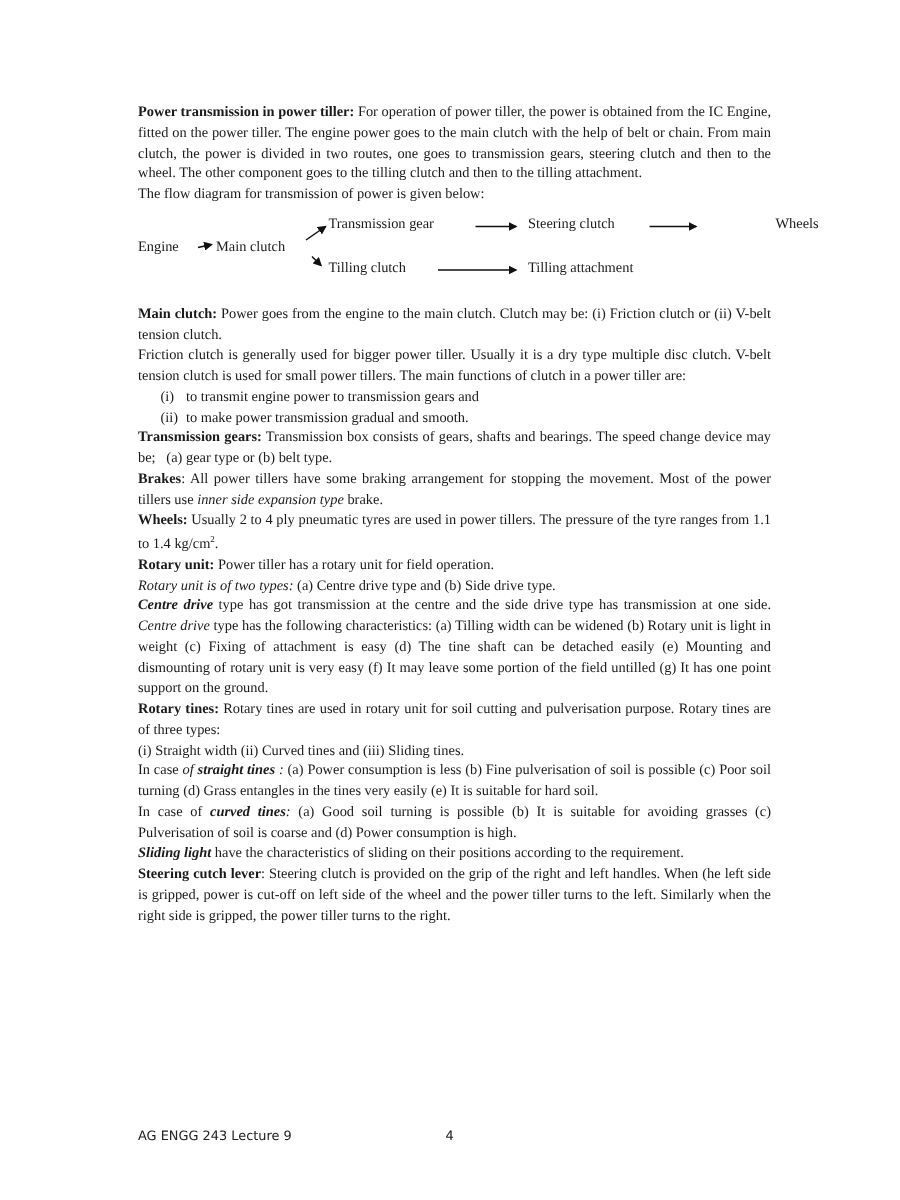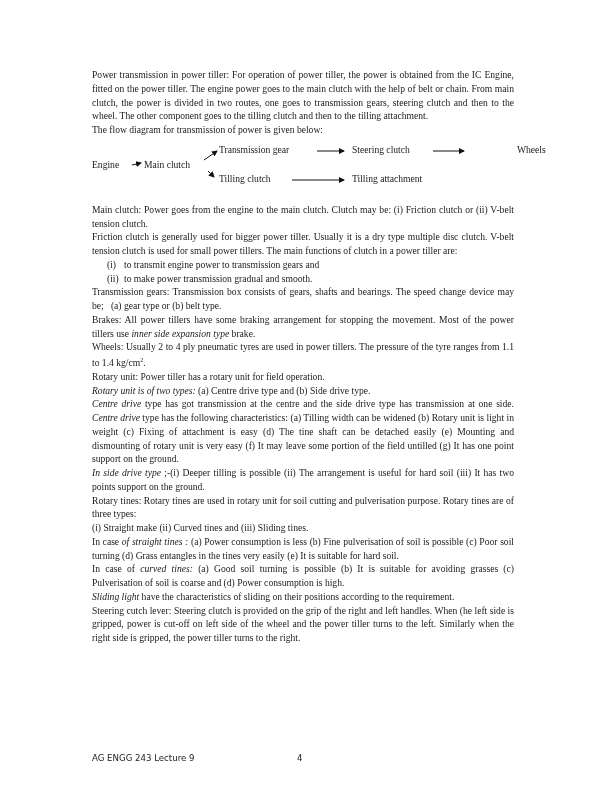--- a/index.html
+++ b/index.html
@@ -1,21 +1,21 @@
 <!DOCTYPE html>
 <html><head>
 <meta charset="utf-8">
 <style>
   html, body { margin:0; padding:0; background:#ffffff; }
   body { width:600px; height:800px; position:relative; overflow:hidden;
          font-family:"Liberation Serif", "DejaVu Serif", serif; color:#1a1a1a; }
   .page { position:absolute; left:92px; top:68px; width:422px;
           font-size:9.6px; line-height:13.75px; text-align:justify; }
   .page p { margin:0; }
-  .page b { font-weight:normal; }
+  .page b { font-weight:bold; }
   .list { margin:0 0 0 15px; }
   .list div { display:flex; }
   .list .num { width:17px; flex:none; }
   .flow { position:relative; height:56px; margin:2px 0 8px 0; font-size:9.6px; }
   .flow span { position:absolute; white-space:nowrap; }
   .flow svg { position:absolute; left:0; top:0; overflow:visible; }
   .footer { position:absolute; top:753px; left:92px;
             font-family:"DejaVu Sans", sans-serif; font-size:8.6px; color:#222;text-align:right; }
   .footer .pg { position:absolute; left:205px; top:0; }
 </style>
@@ -60,23 +60,22 @@
         <span class="num">(ii)</span>
         <span>to make power transmission gradual and smooth.</span>
       </div>
   </div>
   <p><b>Transmission gears:</b><span style="white-space:pre-wrap;"> Transmission box consists of gears, shafts and bearings. The speed change device may be;   (a) gear type or (b) belt type.</span></p>
   <p><b>Brakes</b><span>: All power tillers have some braking arrangement for stopping the movement. Most of the power tillers use </span><i>inner side expansion type</i><span> brake.</span></p>
   <p><b>Wheels:</b><span> Usually 2 to 4 ply pneumatic tyres are used in power tillers. The pressure of the tyre ranges from 1.1 to 1.4 kg/cm</span><sup style="font-size:6px;">2</sup><span>.</span></p>
   <p><b>Rotary unit:</b><span> Power tiller has a rotary unit for field operation.</span></p>
   <p><i>Rotary unit is of two types:</i><span> (a) Centre drive type and (b) Side drive type.</span></p>
   <p><b><i>Centre drive</i></b><span> type has got transmission at the centre and the side drive type has transmission at one side. </span><i>Centre drive</i><span> type has the following characteristics: (a) Tilling width can be widened (b) Rotary unit is light in weight (c) Fixing of attachment is easy (d) The tine shaft can be detached easily (e) Mounting and dismounting of rotary unit is very easy (f) It may leave some portion of the field untilled (g) It has one point support on the ground.</span></p>
-  <p><i>In </i><b><i>side drive type</i></b><span> ;-(i) Deeper tilling is possible (ii) The arrangement is useful for hard soil (iii) It has two points support on the ground.</span></p>
   <p><b>Rotary tines:</b><span> Rotary tines are used in rotary unit for soil cutting and pulverisation purpose. Rotary tines are of three types:</span></p>
-  <p>(i) Straight make (ii) Curved tines and (iii) Sliding tines.</p>
+  <p>(i) Straight width (ii) Curved tines and (iii) Sliding tines.</p>
   <p><span>In case </span><i>of </i><b><i>straight tines</i></b><i> :</i><span> (a) Power consumption is less (b) Fine pulverisation of soil is possible (c) Poor soil turning (d) Grass entangles in the tines very easily (e) It is suitable for hard soil.</span></p>
   <p><span>In case of </span><b><i>curved tines</i></b><i>:</i><span> (a) Good soil turning is possible (b) It is suitable for avoiding grasses (c) Pulverisation of soil is coarse and (d) Power consumption is high.</span></p>
   <p><b><i>Sliding light</i></b><span> have the characteristics of sliding on their positions according to the requirement.</span></p>
   <p><b>Steering cutch lever</b><span>: Steering clutch is provided on the grip of the right and left handles. When (he left side is gripped, power is cut-off on left side of the wheel and the power tiller turns to the left. Similarly when the right side is gripped, the power tiller turns to the right.</span></p>
 </div>
 
 <div class="footer">
   <span>AG ENGG 243 Lecture 9</span>
   <span class="pg">4</span>
 </div>

